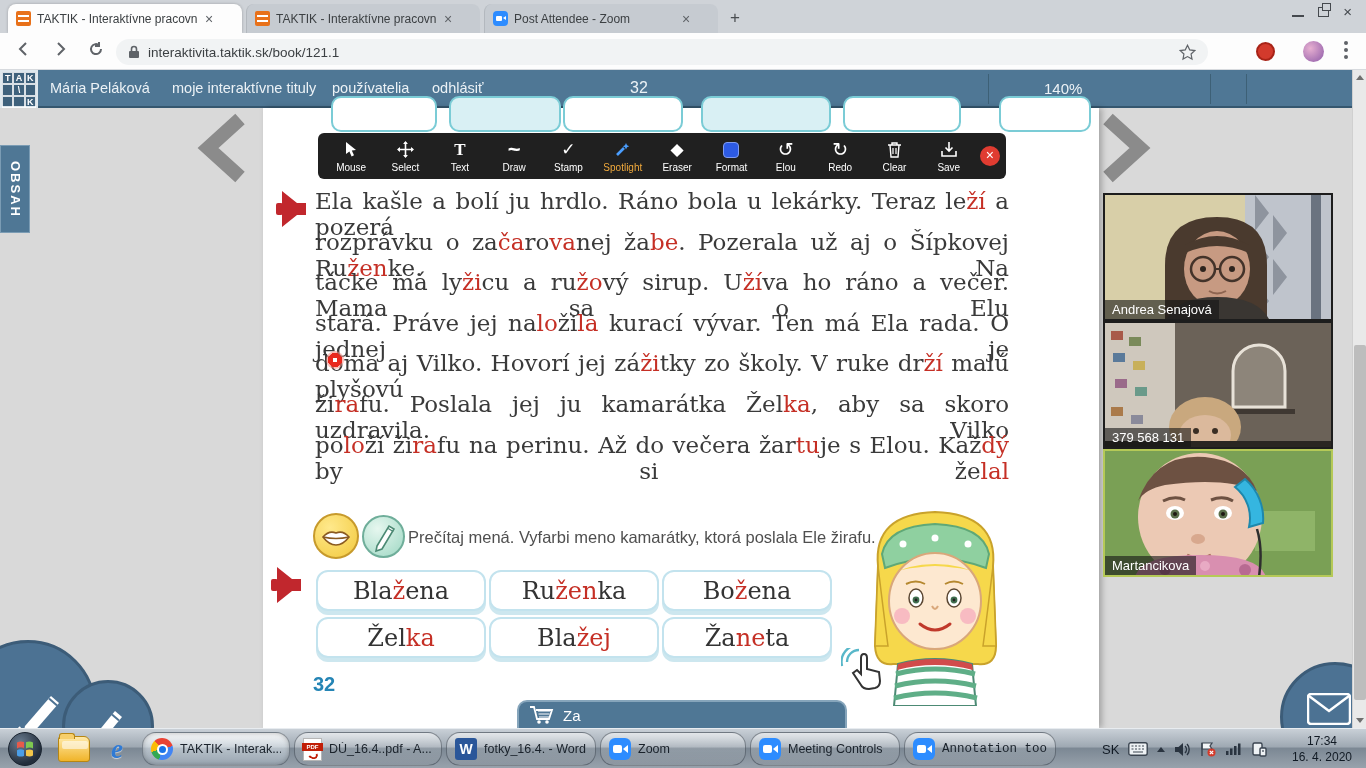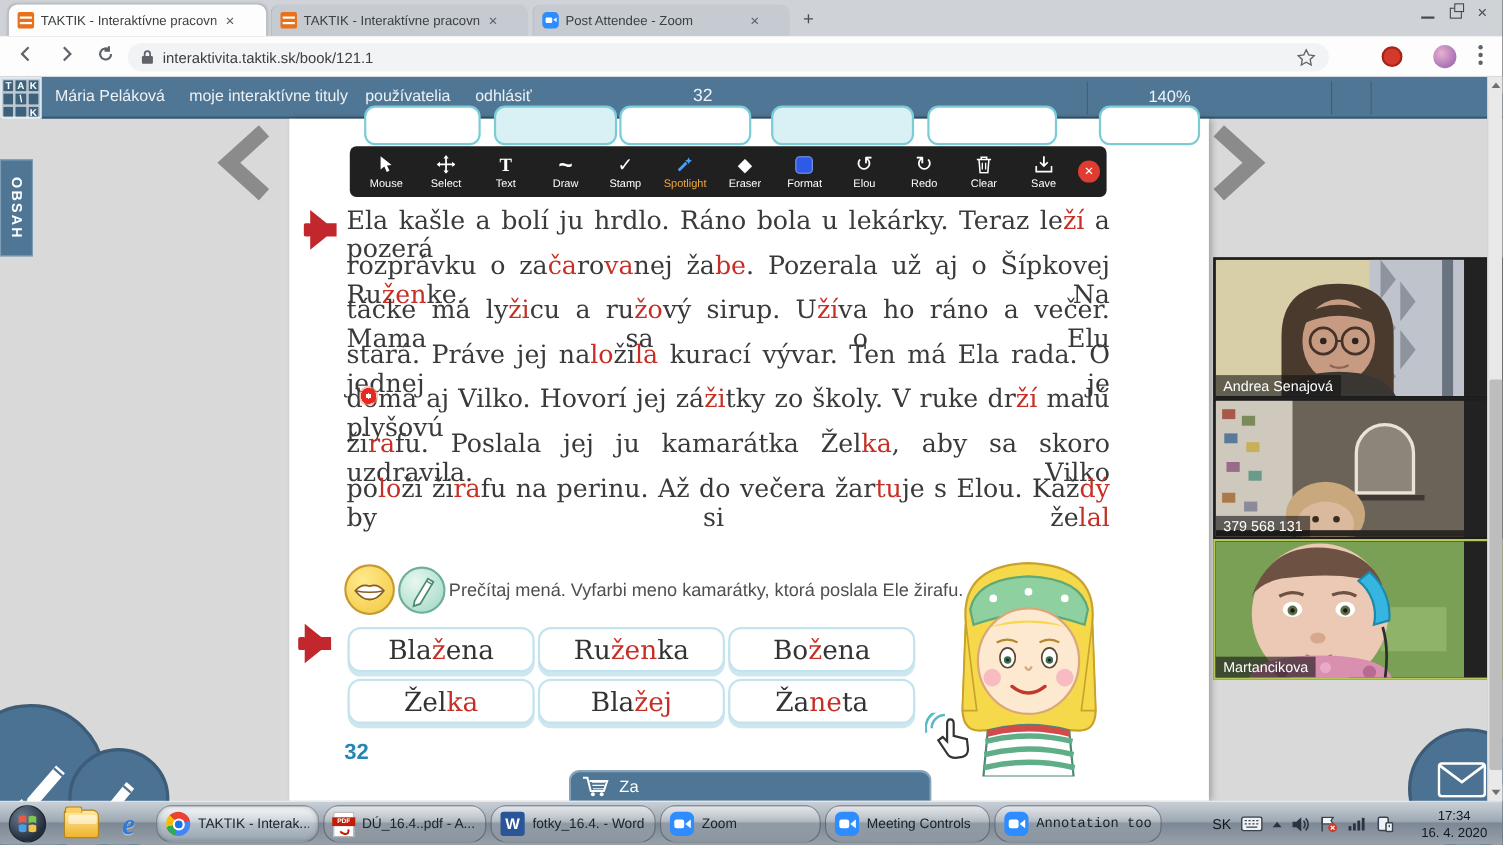--- a/index.html
+++ b/index.html
@@ -100,21 +100,21 @@
   .namebtn{position:absolute;width:170px;height:41px;background:#fff;border:2px solid #c3e3ee;border-radius:12px;
     box-shadow:0 4px 0 #cde7ef;display:flex;align-items:center;justify-content:center;
     font-family:"DejaVu Serif","Liberation Serif",serif;font-size:24px;color:#333;}
   .pagenum{position:absolute;left:50px;top:565px;font-size:20px;font-weight:bold;color:#2585b5;}
 
   
   .carttab{position:absolute;left:254px;top:592px;width:330px;height:28px;background:#4f7795;border:2px solid #86a5bb;
     border-bottom:none;border-radius:10px 10px 0 0;color:#fff;display:flex;align-items:center;padding:0 10px;font-size:15px;gap:8px;}
 
   
-  .video{position:absolute;left:1103px;width:264px;height:128px;background:#222;border:2px solid #1d1d1d;overflow:hidden;margin-top:41px;}
+  .video{position:absolute;left:1103px;width:230px;height:128px;background:#222;border:2px solid #1d1d1d;overflow:hidden;}
   .video.speaking{border:2px solid #b5c957;}
   .vlabel{position:absolute;left:0;bottom:0;background:rgba(20,20,20,.6);color:#fff;font-size:13px;padding:2px 7px;}
 
   
   .sb{position:absolute;left:1352px;top:70px;width:14px;height:658px;background:#e9e9e9;border-left:1px solid #d0d0d0;}
   .sb-btn{position:absolute;left:0;width:14px;height:15px;background:#e9e9e9;display:flex;align-items:center;justify-content:center;}
   .tri-up{width:0;height:0;border-left:4px solid transparent;border-right:4px solid transparent;border-bottom:5px solid #6f6f6f;}
   .tri-down{width:0;height:0;border-left:4px solid transparent;border-right:4px solid transparent;border-top:5px solid #6f6f6f;}
   .sb-thumb{position:absolute;left:1px;top:275px;width:12px;height:355px;background:#bdbdbd;border-radius:2px;}
 

